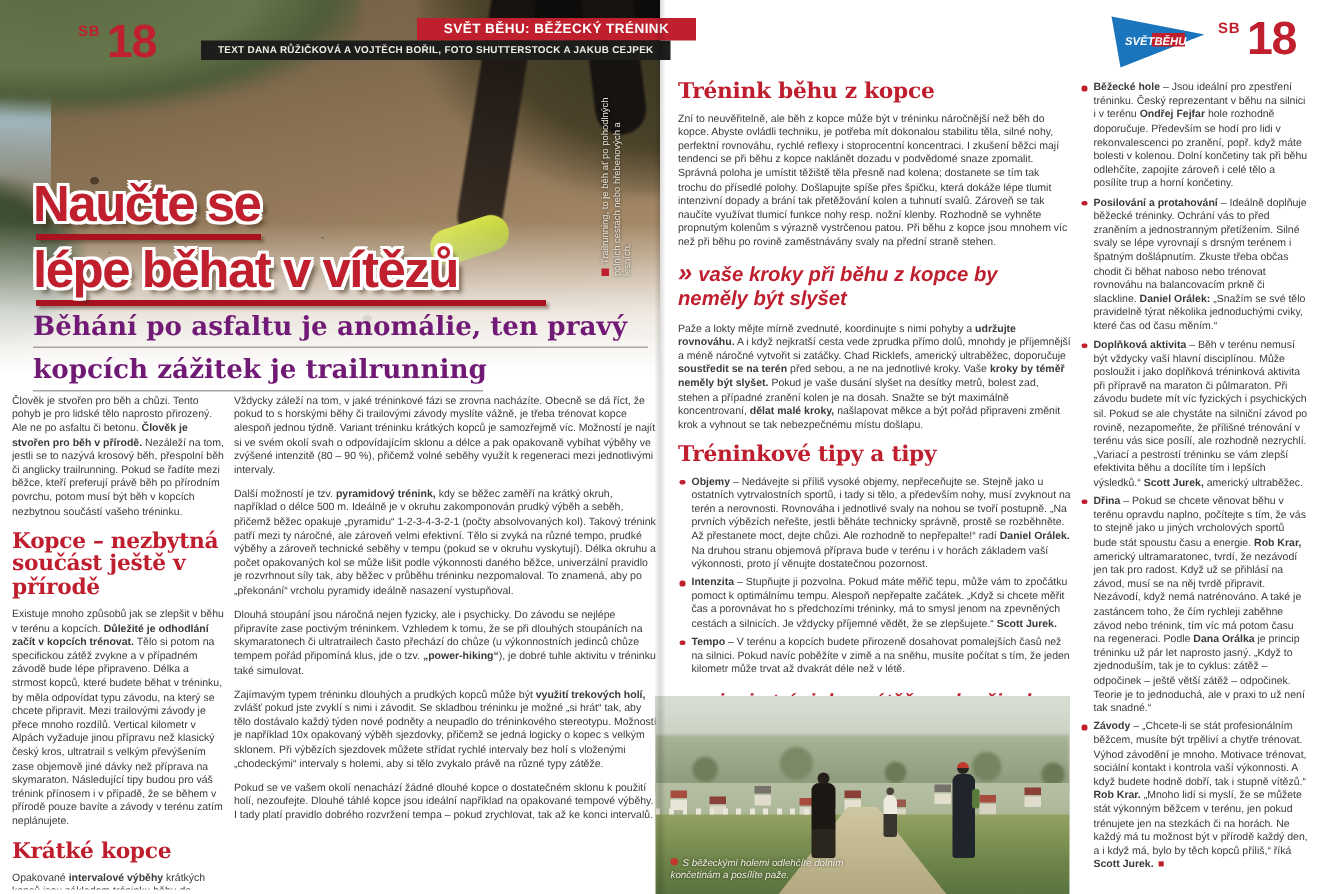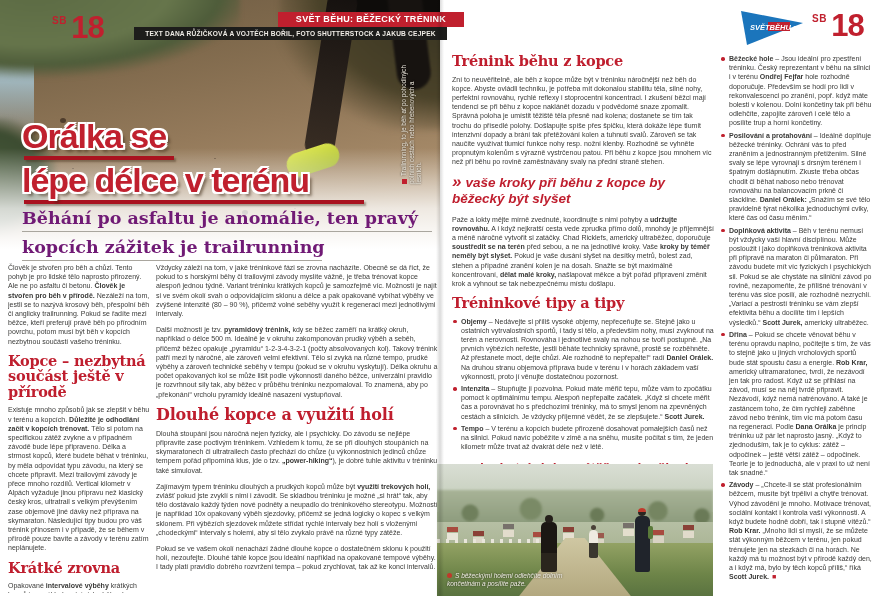--- a/index.html
+++ b/index.html
@@ -160,52 +160,51 @@
   <div class="pn pn-right" data-interactable="false">
     <span class="sb" data-interactable="false">SB</span>
     <span class="num" data-interactable="false">18</span>
   </div>
 
   <div class="vcap" data-interactable="false">
     <span class="mark" data-interactable="false"></span><span data-interactable="false">Trailrunning, to je běh ať po pohodlných polních cestách nebo hřebenových a lesních.</span>
   </div>
 
   <div class="titleblock" data-interactable="false">
-    <div class="title" data-interactable="false">Orálka se</div>
+    <div class="title" data-interactable="false">Naučte se</div>
     <div class="t-ul" style="width:150px" data-interactable="false"></div>
-    <div class="title" data-interactable="false">lépe délce v terénu</div>
+    <div class="title" data-interactable="false">lépe běhat v vítězů</div>
     <div class="t-ul" style="width:340px" data-interactable="false"></div>
     <div class="subtitle" data-interactable="false">Běhání po asfaltu je anomálie, ten pravý</div>
     <div class="s-ul" data-interactable="false"></div>
     <div class="subtitle" data-interactable="false">kopcích zážitek je trailrunning</div>
     <div class="s-ul" style="width:300px" data-interactable="false"></div>
   </div>
 
   <div class="col lcol1" data-interactable="false">
     <p data-interactable="false"><span>Člověk je stvořen pro běh a chůzi. Tento pohyb je pro lidské tělo naprosto přirozený. Ale ne po asfaltu či betonu. </span><span class="b">Člověk je stvořen pro běh v přírodě.</span><span> Nezáleží na tom, jestli se to nazývá krosový běh, přespolní běh či anglicky trailrunning. Pokud se řadíte mezi běžce, kteří preferují právě běh po přírodním povrchu, potom musí být běh v kopcích nezbytnou součástí vašeho tréninku.</span></p>
     <div class="rh" data-interactable="false">Kopce – nezbytná součást ještě v přírodě</div>
     <p data-interactable="false"><span>Existuje mnoho způsobů jak se zlepšit v běhu v terénu a kopcích. </span><span class="b">Důležité je odhodlání začít v kopcích trénovat.</span><span> Tělo si potom na specifickou zátěž zvykne a v případném závodě bude lépe připraveno. Délka a strmost kopců, které budete běhat v tréninku, by měla odpovídat typu závodu, na který se chcete připravit. Mezi trailovými závody je přece mnoho rozdílů. Vertical kilometr v Alpách vyžaduje jinou přípravu než klasický český kros, ultratrail s velkým převýšením zase objemově jiné dávky než příprava na skymaraton. Následující tipy budou pro váš trénink přínosem i v případě, že se během v přírodě pouze bavíte a závody v terénu zatím neplánujete.</span></p>
-    <div class="rh" data-interactable="false">Krátké zrovna</div>
+    <div class="rh" data-interactable="false">Krátké kopce</div>
     <p data-interactable="false"><span>Opakované </span><span class="b">intervalové výběhy</span><span> krátkých kopců jsou základem tréninku běhu do kopce.</span></p>
   </div>
 
   <div class="col lcol2" data-interactable="false">
     <p data-interactable="false">Vždycky záleží na tom, v jaké tréninkové fázi se zrovna nacházíte. Obecně se dá říct, že pokud to s horskými běhy či trailovými závody myslíte vážně, je třeba trénovat kopce alespoň jednou týdně. Variant tréninku krátkých kopců je samozřejmě víc. Možností je najít si ve svém okolí svah o odpovídajícím sklonu a délce a pak opakovaně vybíhat výběhy ve zvýšené intenzitě (80 – 90 %), přičemž volné seběhy využít k regeneraci mezi jednotlivými intervaly.</p>
     <p data-interactable="false"><span>Další možností je tzv. </span><span class="b">pyramidový trénink,</span><span> kdy se běžec zaměří na krátký okruh, například o délce 500 m. Ideálně je v okruhu zakomponován prudký výběh a seběh, přičemž běžec opakuje „pyramidu“ 1-2-3-4-3-2-1 (počty absolvovaných kol). Takový trénink patří mezi ty náročné, ale zároveň velmi efektivní. Tělo si zvyká na různé tempo, prudké výběhy a zároveň technické seběhy v tempu (pokud se v okruhu vyskytují). Délka okruhu a počet opakovaných kol se může lišit podle výkonnosti daného běžce, univerzální pravidlo je rozvrhnout síly tak, aby běžec v průběhu tréninku nezpomaloval. To znamená, aby po „překonání“ vrcholu pyramidy ideálně nasazení vystupňoval.</span></p>
-    <div class="rh rh-big" data-interactable="false">Dlouhé kopce a využití holí</div>
     <p data-interactable="false"><span>Dlouhá stoupání jsou náročná nejen fyzicky, ale i psychicky. Do závodu se nejlépe připravíte zase poctivým tréninkem. Vzhledem k tomu, že se při dlouhých stoupáních na skymaratonech či ultratrailech často přechází do chůze (u výkonnostních jedinců chůze tempem pořád připomíná klus, jde o tzv. </span><span class="b">„power-hiking“</span><span>), je dobré tuhle aktivitu v tréninku také simulovat.</span></p>
     <p data-interactable="false"><span>Zajímavým typem tréninku dlouhých a prudkých kopců může být </span><span class="b">využití trekových holí,</span><span> zvlášť pokud jste zvyklí s nimi i závodit. Se skladbou tréninku je možné „si hrát“ tak, aby tělo dostávalo každý týden nové podněty a neupadlo do tréninkového stereotypu. Možností je například 10x opakovaný výběh sjezdovky, přičemž se jedná logicky o kopec s velkým sklonem. Při výbězích sjezdovek můžete střídat rychlé intervaly bez holí s vloženými „chodeckými“ intervaly s holemi, aby si tělo zvykalo právě na různé typy zátěže.</span></p>
     <p data-interactable="false">Pokud se ve vašem okolí nenachází žádné dlouhé kopce o dostatečném sklonu k použití holí, nezoufejte. Dlouhé táhlé kopce jsou ideální například na opakované tempové výběhy. I tady platí pravidlo dobrého rozvržení tempa – pokud zrychlovat, tak až ke konci intervalů.</p>
   </div>
 
   <div class="col rmain" data-interactable="false">
     <div class="rh" data-interactable="false">Trénink běhu z kopce</div>
     <p data-interactable="false">Zní to neuvěřitelně, ale běh z kopce může být v tréninku náročnější než běh do kopce. Abyste ovládli techniku, je potřeba mít dokonalou stabilitu těla, silné nohy, perfektní rovnováhu, rychlé reflexy i stoprocentní koncentraci. I zkušení běžci mají tendenci se při běhu z kopce naklánět dozadu v podvědomé snaze zpomalit. Správná poloha je umístit těžiště těla přesně nad kolena; dostanete se tím tak trochu do přísedlé polohy. Došlapujte spíše přes špičku, která dokáže lépe tlumit intenzivní dopady a brání tak přetěžování kolen a tuhnutí svalů. Zároveň se tak naučíte využívat tlumicí funkce nohy resp. nožní klenby. Rozhodně se vyhněte propnutým kolenům s výrazně vystrčenou patou. Při běhu z kopce jsou mnohem víc než při běhu po rovině zaměstnávány svaly na přední straně stehen.</p>
     <div class="quote" data-interactable="false">
-      <span class="qm" data-interactable="false">»</span><span data-interactable="false">vaše kroky při běhu z kopce by běžecký být slyšet</span>
+      <span class="qm" data-interactable="false">»</span><span data-interactable="false">vaše kroky při běhu z kopce by neměly být slyšet</span>
     </div>
     <p data-interactable="false"><span>Paže a lokty mějte mírně zvednuté, koordinujte s nimi pohyby a </span><span class="b">udržujte rovnováhu.</span><span> A i když nejkratší cesta vede zprudka přímo dolů, mnohdy je příjemnější a méně náročné vytvořit si zatáčky. Chad Ricklefs, americký ultraběžec, doporučuje </span><span class="b">soustředit se na terén</span><span> před sebou, a ne na jednotlivé kroky. Vaše </span><span class="b">kroky by téměř neměly být slyšet.</span><span> Pokud je vaše dusání slyšet na desítky metrů, bolest zad, stehen a případné zranění kolen je na dosah. Snažte se být maximálně koncentrovaní, </span><span class="b">dělat malé kroky,</span><span> našlapovat měkce a být pořád připraveni změnit krok a vyhnout se tak nebezpečnému místu došlapu.</span></p>
     <div class="rh" data-interactable="false">Tréninkové tipy a tipy</div>
     <ul class="tips" data-interactable="false">
       <li data-interactable="false"><span class="b">Objemy</span><span> – Nedávejte si příliš vysoké objemy, nepřeceňujte se. Stejně jako u ostatních vytrvalostních sportů, i tady si tělo, a především nohy, musí zvyknout na terén a nerovnosti. Rovnováha i jednotlivé svaly na nohou se tvoří postupně. „Na prvních výbězích neřešte, jestli běháte technicky správně, prostě se rozběhněte. Až přestanete moct, dejte chůzi. Ale rozhodně to nepřepalte!“ radí </span><span class="b">Daniel Orálek.</span><span> Na druhou stranu objemová příprava bude v terénu i v horách základem vaší výkonnosti, proto jí věnujte dostatečnou pozornost.</span></li>
       <li data-interactable="false"><span class="b">Intenzita</span><span> – Stupňujte ji pozvolna. Pokud máte měřič tepu, může vám to zpočátku pomoct k optimálnímu tempu. Alespoň nepřepalte začátek. „Když si chcete měřit čas a porovnávat ho s předchozími tréninky, má to smysl jenom na zpevněných cestách a silnicích. Je vždycky příjemné vědět, že se zlepšujete.“ </span><span class="b">Scott Jurek.</span></li>
       <li data-interactable="false"><span class="b">Tempo</span><span> – V terénu a kopcích budete přirozeně dosahovat pomalejších časů než na silnici. Pokud navíc poběžíte v zimě a na sněhu, musíte počítat s tím, že jeden kilometr může trvat až dvakrát déle než v létě.</span></li>
     </ul>
     <div class="quote" data-interactable="false">
       <span class="qm" data-interactable="false">»</span><span data-interactable="false">princip tréninku: zátěž – odpočinek – ještě větší zátěž – odpočinek</span>

